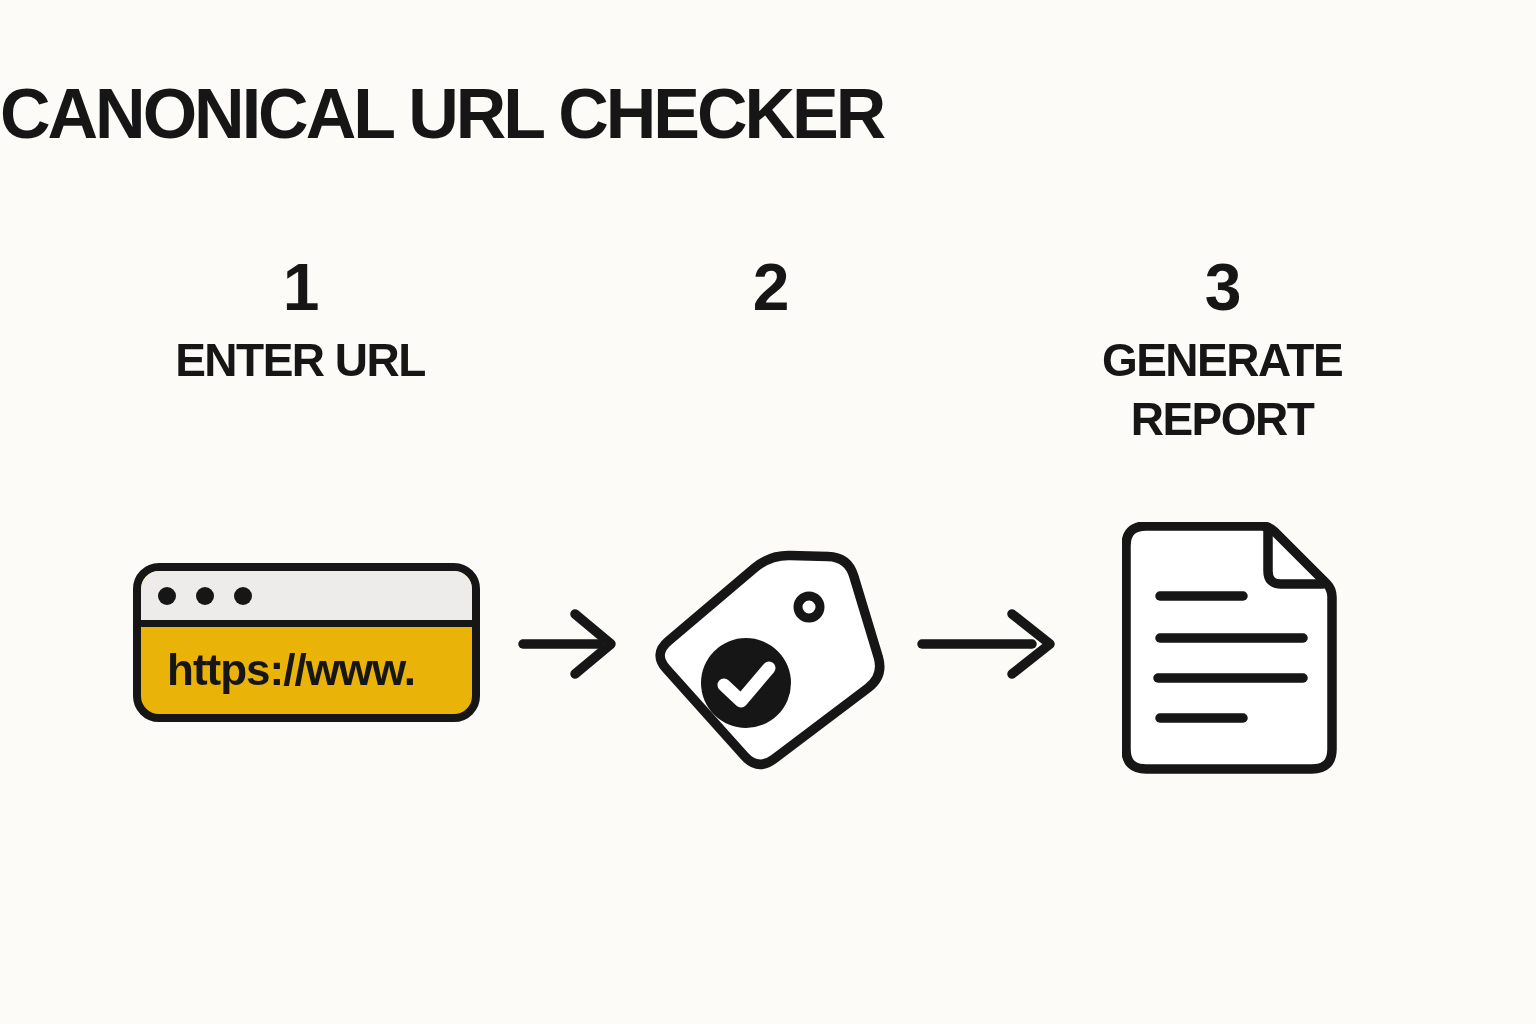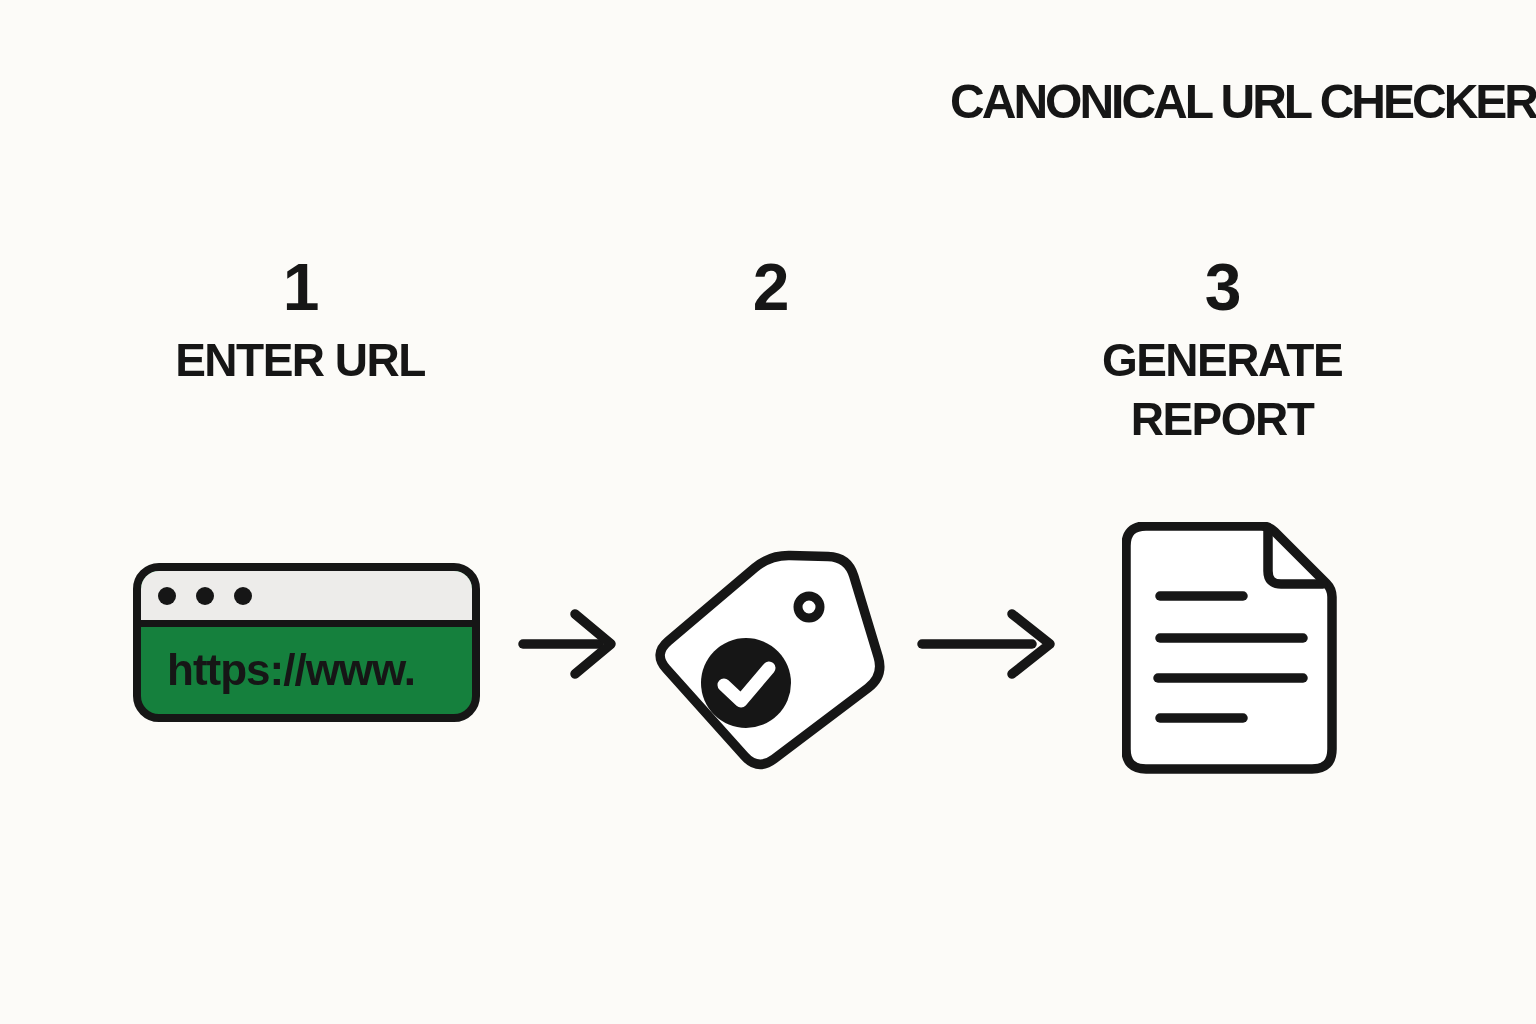--- a/index.html
+++ b/index.html
@@ -12,39 +12,39 @@
   body{
     background:var(--background);
     font-family:"Liberation Sans","DejaVu Sans",sans-serif;
     color:var(--ink);
     overflow:hidden;
   }
   .canvas{position:relative;width:1536px;height:1024px;}
 
   .title{
     position:absolute;top:74px;left:0;width:100%;
-    text-align:right;
-    font-size:48px;font-weight:bold;letter-spacing:-3px;
+    text-align:left;
+    font-size:70px;font-weight:bold;letter-spacing:-3px;
     color:var(--ink);
   }
 
   .step{position:absolute;text-align:center;}
   .step .num{font-size:66px;font-weight:bold;line-height:1;letter-spacing:-2px;}
   .step .lbl{
     margin-top:11px;font-size:46px;font-weight:bold;
     line-height:1.28;letter-spacing:-1.5px;
   }
   #step-1{left:140px;top:254px;width:320px;}
   #step-2{left:600px;top:254px;width:340px;}
   #step-3{left:1072px;top:254px;width:300px;}
 
   
   .browser{
     position:absolute;left:133px;top:563px;width:347px;height:159px;
-    border:8px solid var(--ink);border-radius:26px;background:#15803d;
+    border:8px solid var(--ink);border-radius:26px;background:#eab308;
     overflow:hidden;
   }
   .browser-header{
     height:56px;background:var(--browser-header);
     border-bottom:7px solid var(--ink);
     display:flex;align-items:center;padding-left:17px;gap:20px;
   }
   .dot{width:18px;height:18px;border-radius:50%;background:var(--ink);}
   .browser-body{
     height:87px;display:flex;align-items:center;padding-left:26px;

